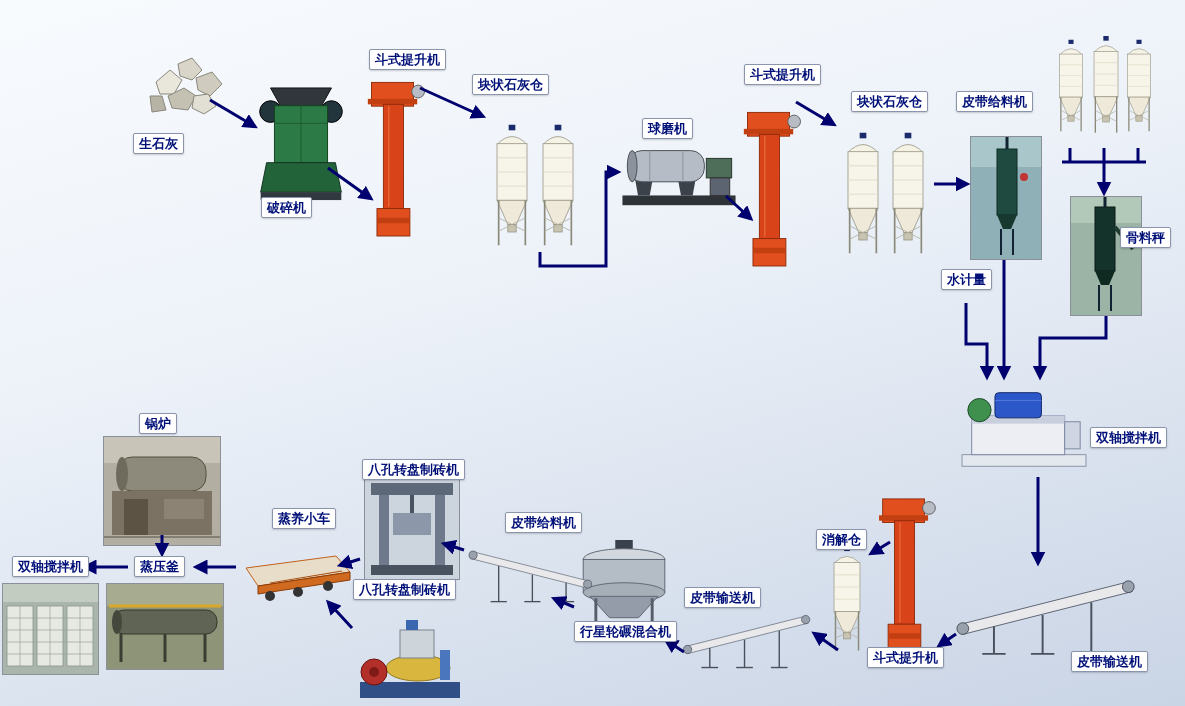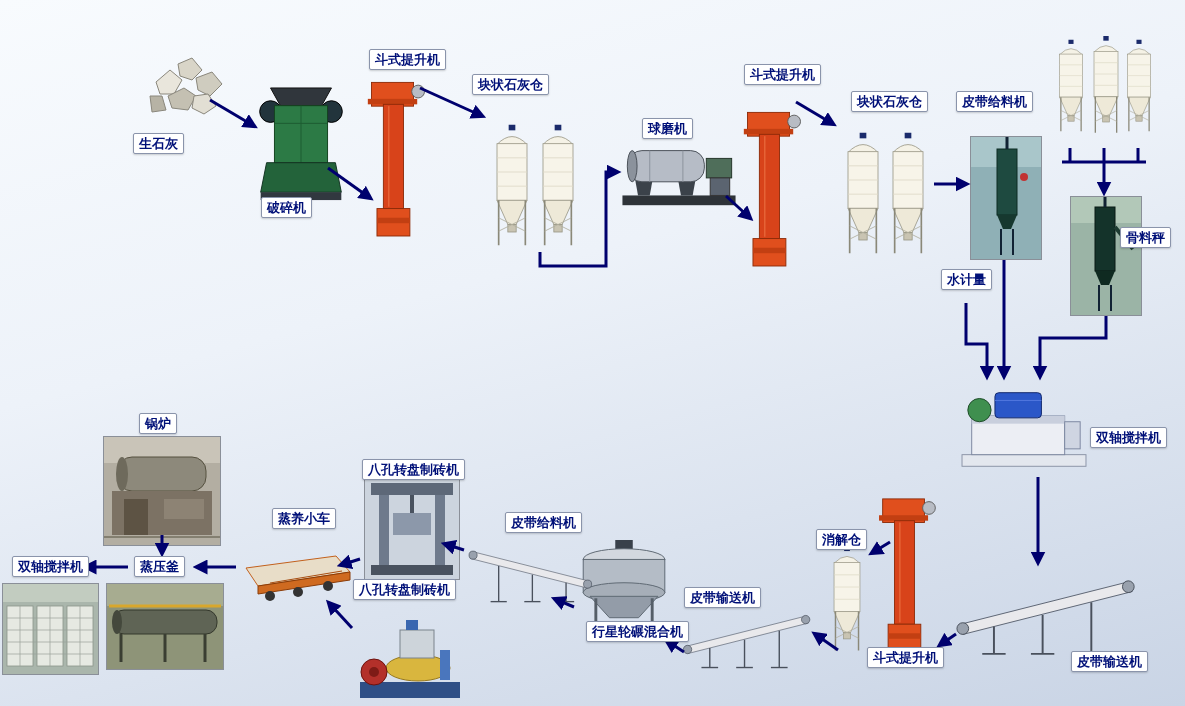--- a/index.html
+++ b/index.html
@@ -358,21 +358,21 @@
   <div class="lbl" style="left:744px;top:64px">斗式提升机</div>
   <div class="lbl" style="left:851px;top:91px">块状石灰仓</div>
   <div class="lbl" style="left:956px;top:91px">皮带给料机</div>
   <div class="lbl" style="left:1120px;top:227px">骨料秤</div>
   <div class="lbl" style="left:941px;top:269px">水计量</div>
   <div class="lbl" style="left:1090px;top:427px">双轴搅拌机</div>
   <div class="lbl" style="left:1071px;top:651px">皮带输送机</div>
   <div class="lbl" style="left:867px;top:647px">斗式提升机</div>
   <div class="lbl" style="left:816px;top:529px">消解仓</div>
   <div class="lbl" style="left:684px;top:587px">皮带输送机</div>
-  <div class="lbl" style="left:586px;top:621px">行星轮碾混合机</div>
+  <div class="lbl" style="left:574px;top:621px">行星轮碾混合机</div>
   <div class="lbl" style="left:505px;top:512px">皮带给料机</div>
   <div class="lbl" style="left:362px;top:459px">八孔转盘制砖机</div>
   <div class="lbl" style="left:353px;top:579px">八孔转盘制砖机</div>
   <div class="lbl" style="left:272px;top:508px">蒸养小车</div>
   <div class="lbl" style="left:134px;top:556px">蒸压釜</div>
   <div class="lbl" style="left:139px;top:413px">锅炉</div>
   <div class="lbl" style="left:12px;top:556px">双轴搅拌机</div>
 
 </div>
 

